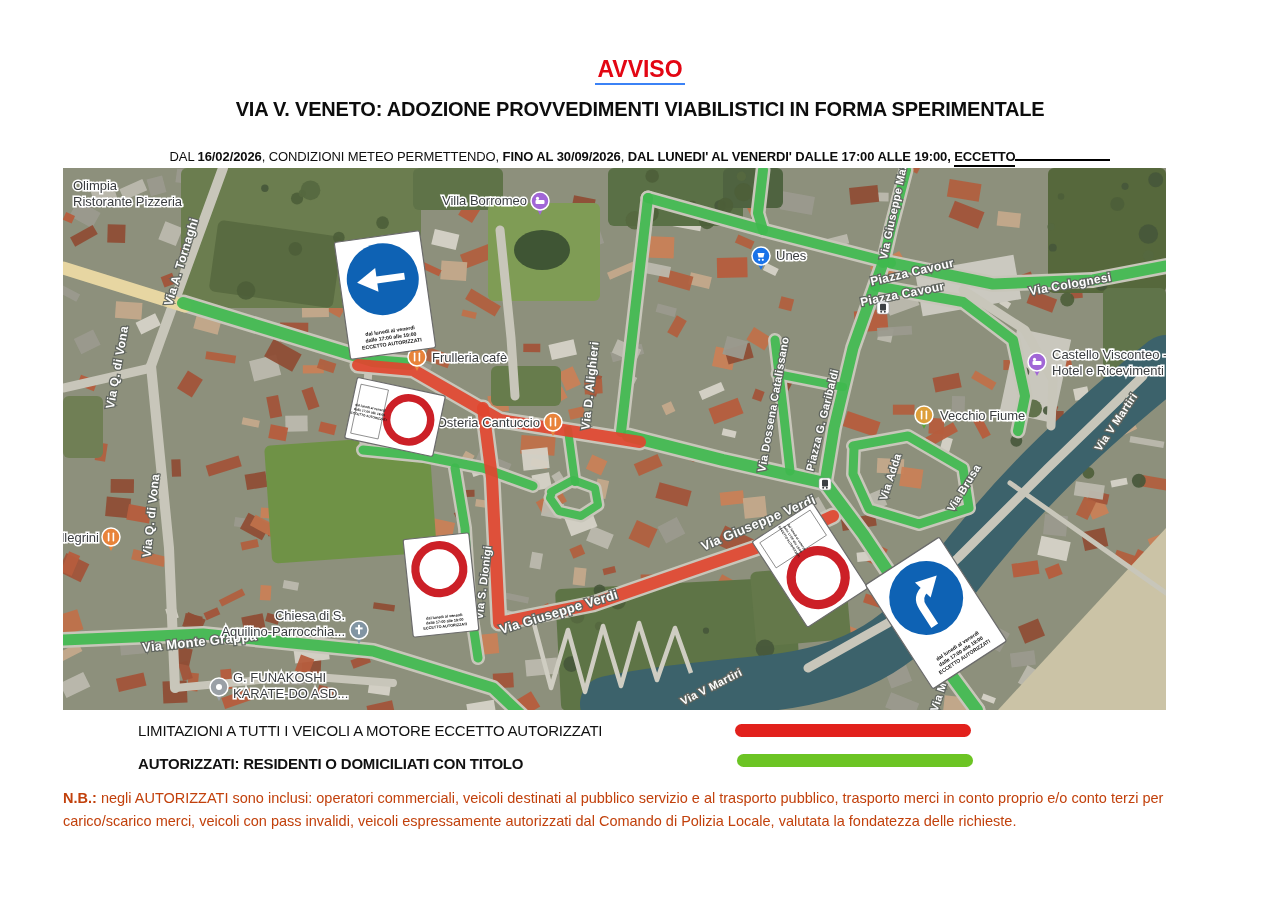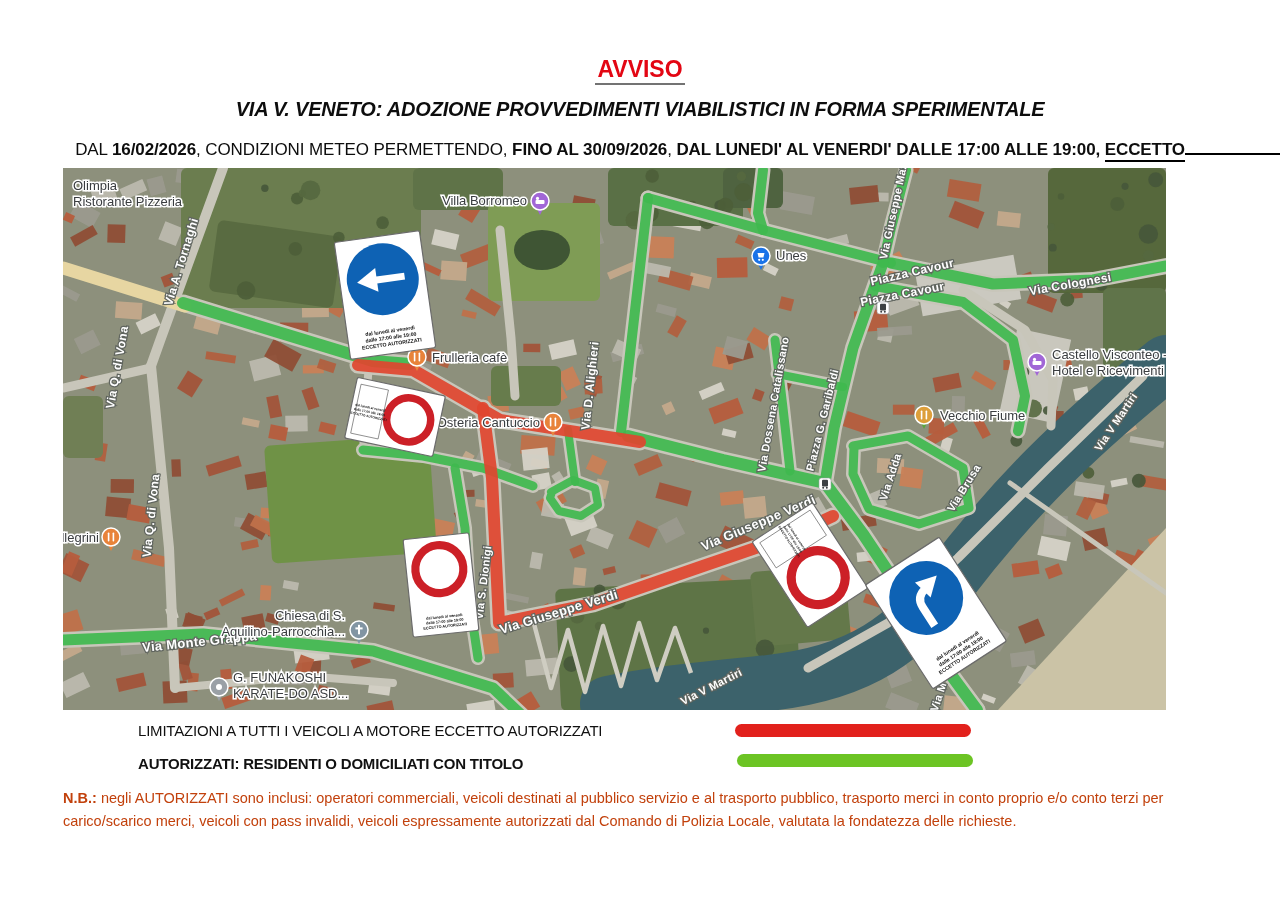--- a/index.html
+++ b/index.html
@@ -1,23 +1,23 @@
 <!DOCTYPE html>
 <html><head>
 <meta charset="utf-8">
 <style>
   html,body{margin:0;padding:0;background:#fff;}
   body{width:1280px;height:905px;position:relative;overflow:hidden;
        font-family:"Liberation Sans",sans-serif;color:#111;}
   .abs{position:absolute;}
   .title-row{top:56px;left:0;width:100%;text-align:center;font-size:23px;font-weight:bold;color:#e30613;}
-  .title-row span{border-bottom:2px solid #737373;padding:0 2px 1px 2px;}
+  .title-row span{border-bottom:2px solid #3b82f6;padding:0 2px 1px 2px;}
   .subtitle-row{top:98px;left:0;width:100%;text-align:center;font-size:20px;font-weight:bold;
-                letter-spacing:-0.2px;color:#0d0d0d;font-style:italic;}
-  .date-row{top:140px;left:0;width:100%;text-align:right;font-size:17px;letter-spacing:-0.1px;color:#0d0d0d;white-space:nowrap;}
+                letter-spacing:-0.2px;color:#0d0d0d;}
+  .date-row{top:146px;left:0;width:100%;text-align:center;font-size:13px;letter-spacing:-0.1px;color:#0d0d0d;white-space:nowrap;}
   .dl-b{font-weight:bold;}
   .dl-u{border-bottom:2px solid #000;padding-bottom:1px;}
   .dl-pad{display:inline-block;width:95px;height:12px;border-bottom:2px solid #000;vertical-align:baseline;}
   .map-wrap{left:63px;top:168px;width:1103px;height:542px;overflow:hidden;background:#8d907c;}
   .legend-label-1{left:138px;top:722px;font-size:15px;font-weight:normal;letter-spacing:-0.2px;}
   .legend-label-2{left:138px;top:755px;font-size:15px;font-weight:bold;letter-spacing:-0.2px;}
   .legend-bar{width:236px;height:13px;border-radius:7px;}
   .legend-bar-1{left:735px;top:724px;}
   .legend-bar-2{left:737px;top:754px;}
   .note-block{left:63px;top:787px;width:1124px;font-size:14.5px;line-height:22.5px;color:#c2410c;}

